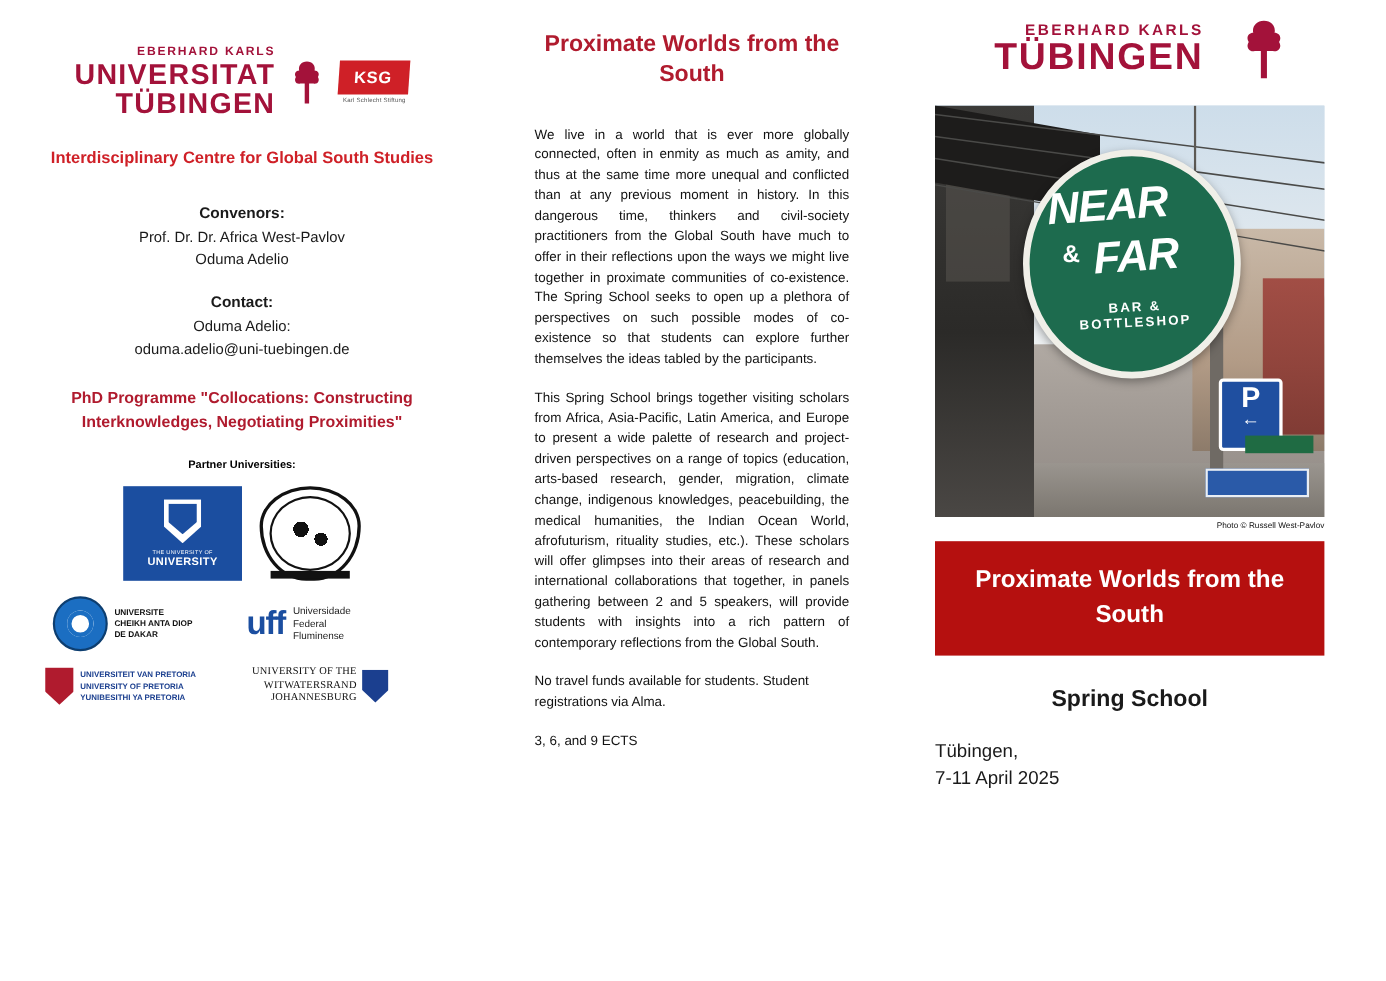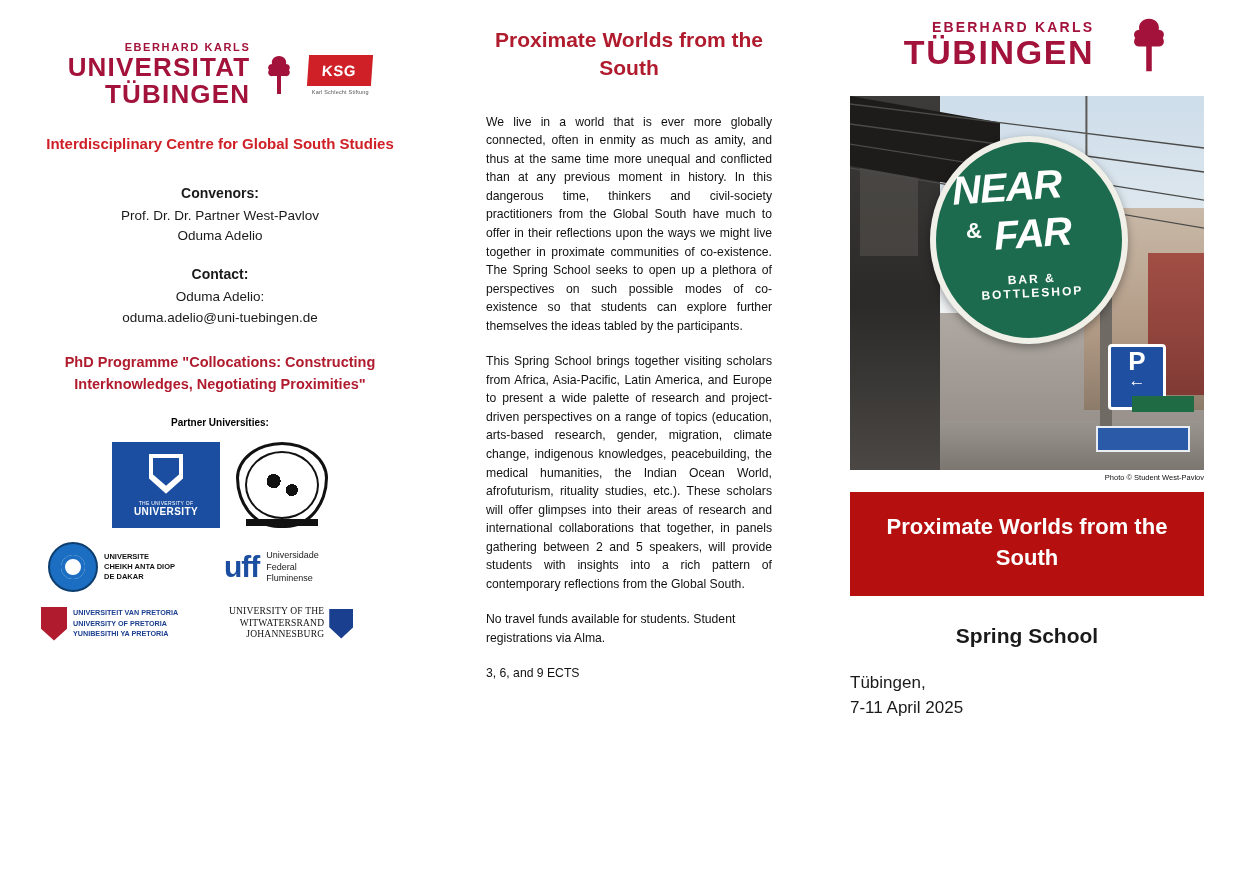--- a/index.html
+++ b/index.html
@@ -531,21 +531,21 @@
       <div class="ksg">
         <div class="ksg-box">KSG</div>
         <div class="ksg-sub">Karl Schlecht Stiftung</div>
       </div>
     </div>
 
     <div class="centre-title">Interdisciplinary Centre for Global South Studies</div>
 
     <div class="blk">
       <div class="hd">Convenors:</div>
-      <div>Prof. Dr. Dr. Partner West-Pavlov</div>
+      <div>Prof. Dr. Dr. Africa West-Pavlov</div>
       <div>Oduma Adelio</div>
     </div>
 
     <div class="blk">
       <div class="hd">Contact:</div>
       <div>Oduma Adelio:</div>
       <div>oduma.adelio@uni-tuebingen.de</div>
     </div>
 
     <div class="phd-title">PhD Programme "Collocations: Constructing Interknowledges, Negotiating Proximities"</div>
@@ -652,21 +652,21 @@
         <div class="bar">BAR &amp; BOTTLESHOP</div>
       </div>
       <div class="psign">
         <span>P</span>
         <span class="arrow">←</span>
       </div>
       <div class="greensign"></div>
       <div class="bluesign"></div>
     </div>
 
-    <div class="photo-credit">Photo © Student West-Pavlov</div>
+    <div class="photo-credit">Photo © Russell West-Pavlov</div>
 
     <div class="red-banner">Proximate Worlds from the South</div>
 
     <div class="spring">Spring School</div>
 
     <div class="place">
       <div>Tübingen,</div>
       <div>7-11 April 2025</div>
     </div>
 

